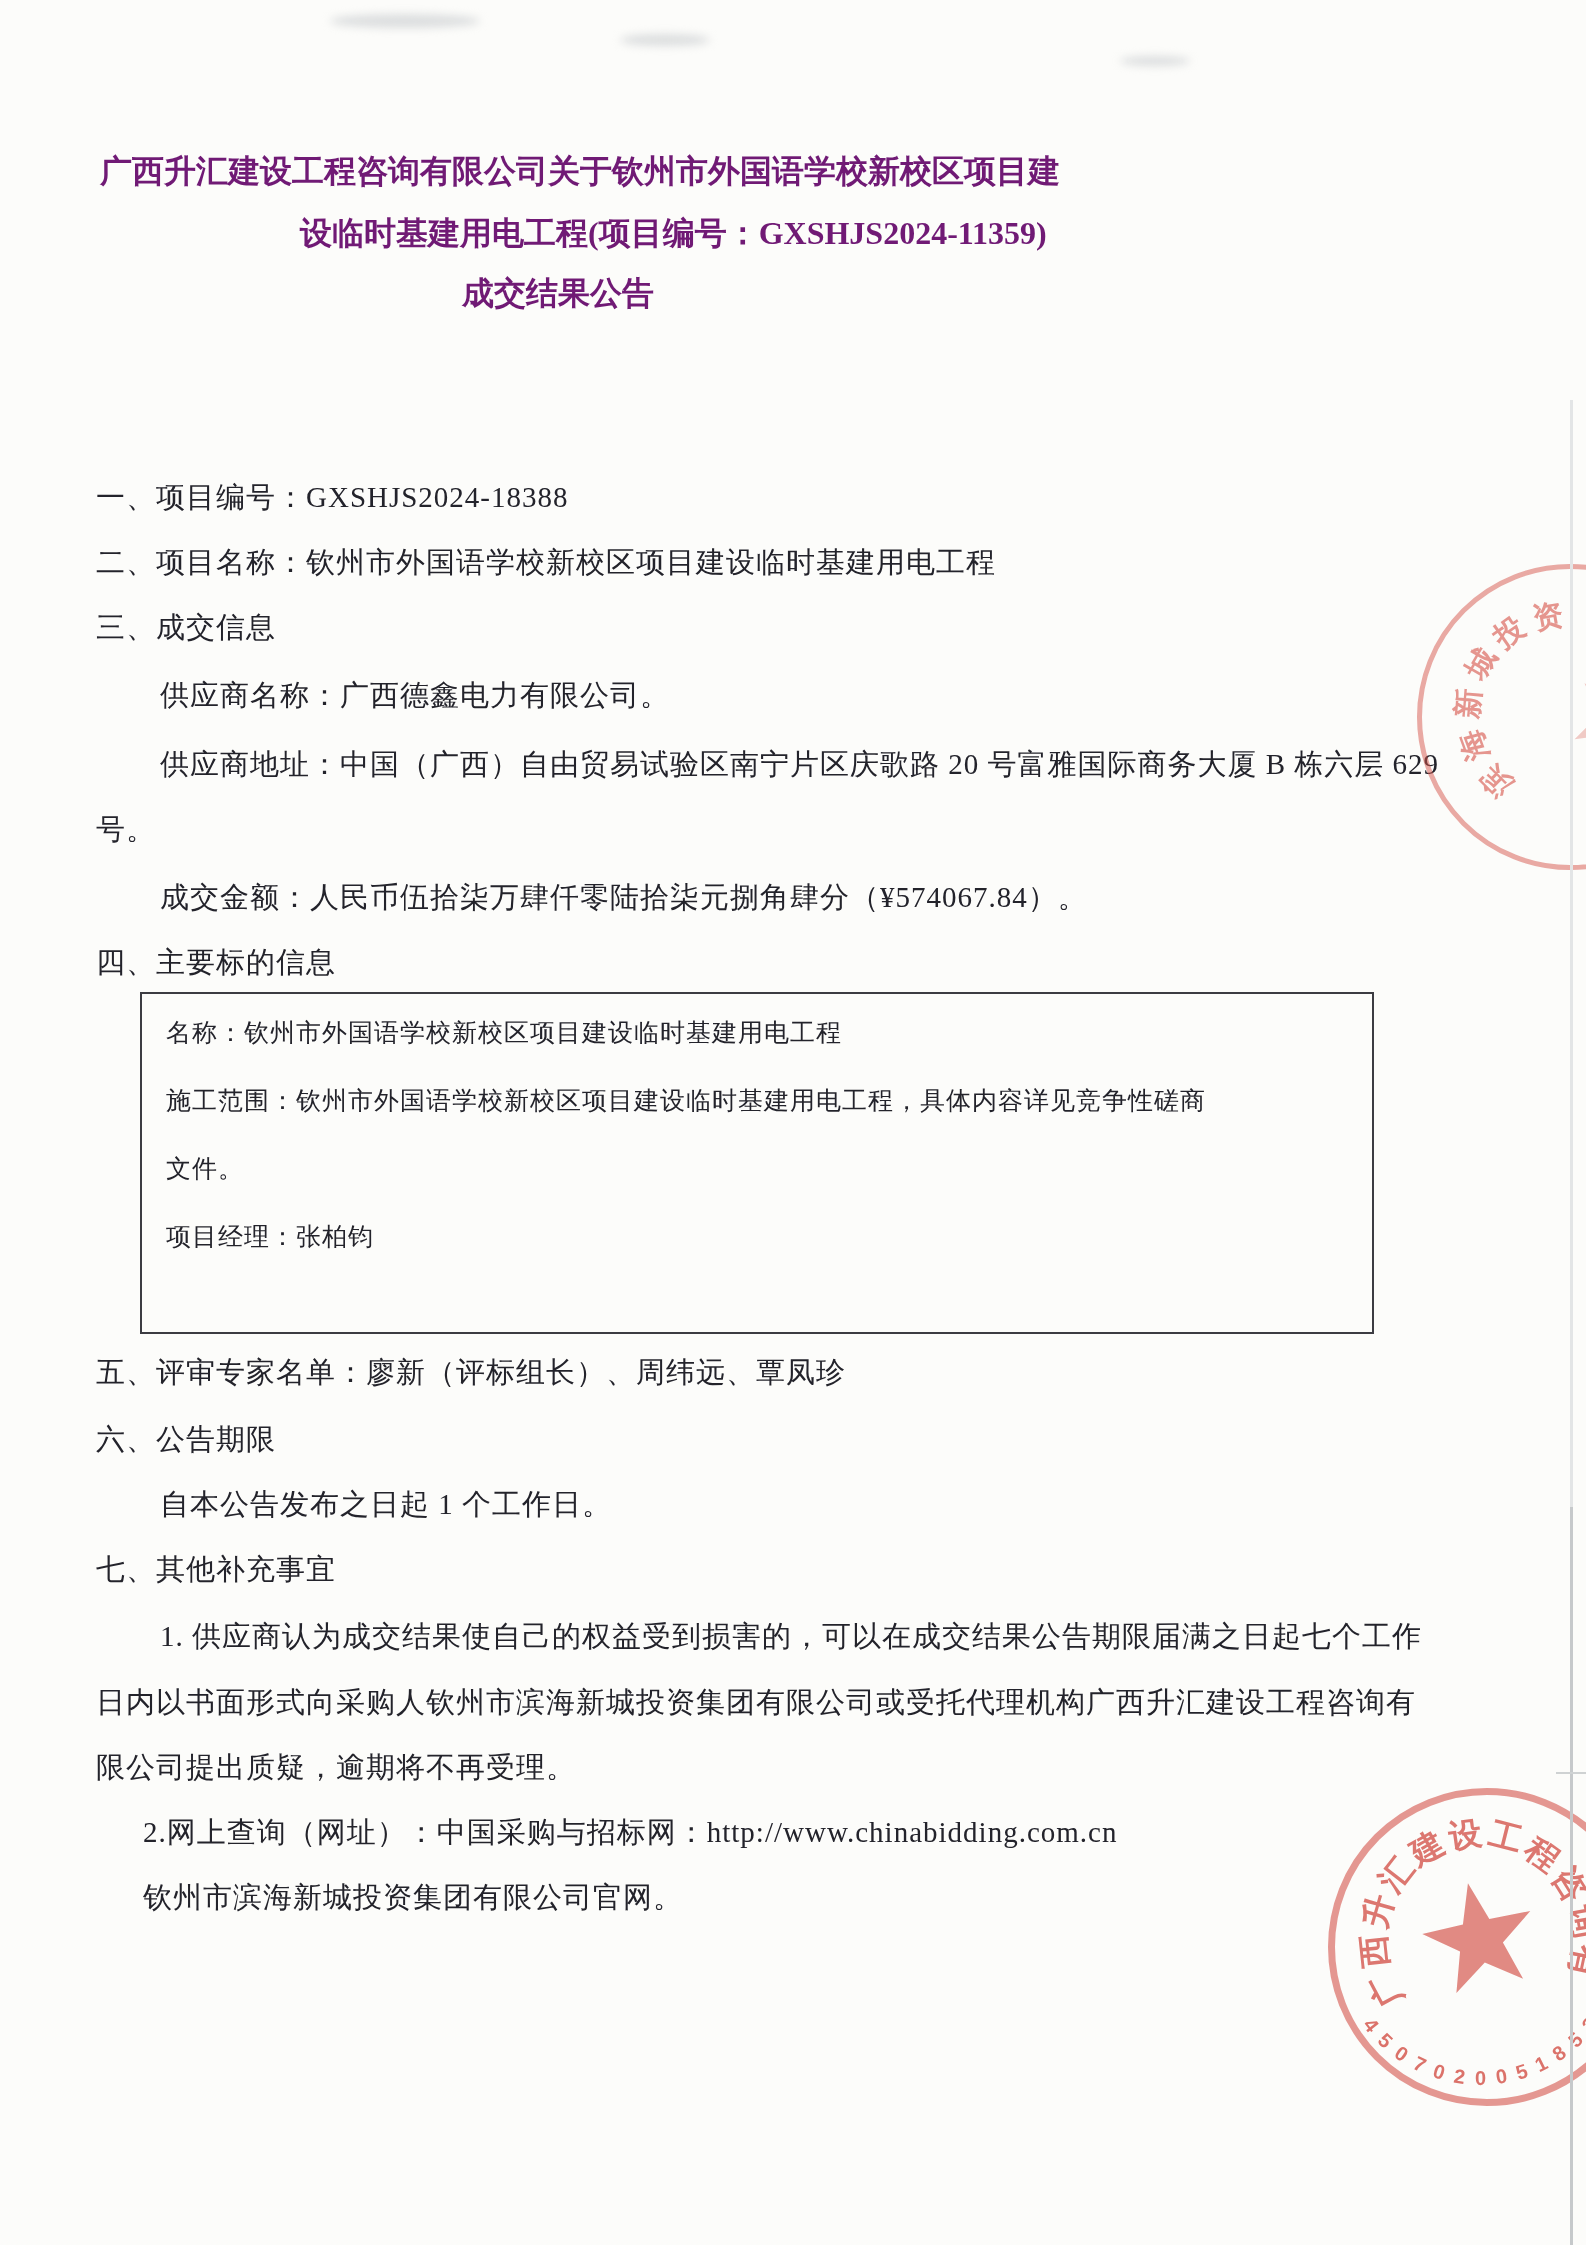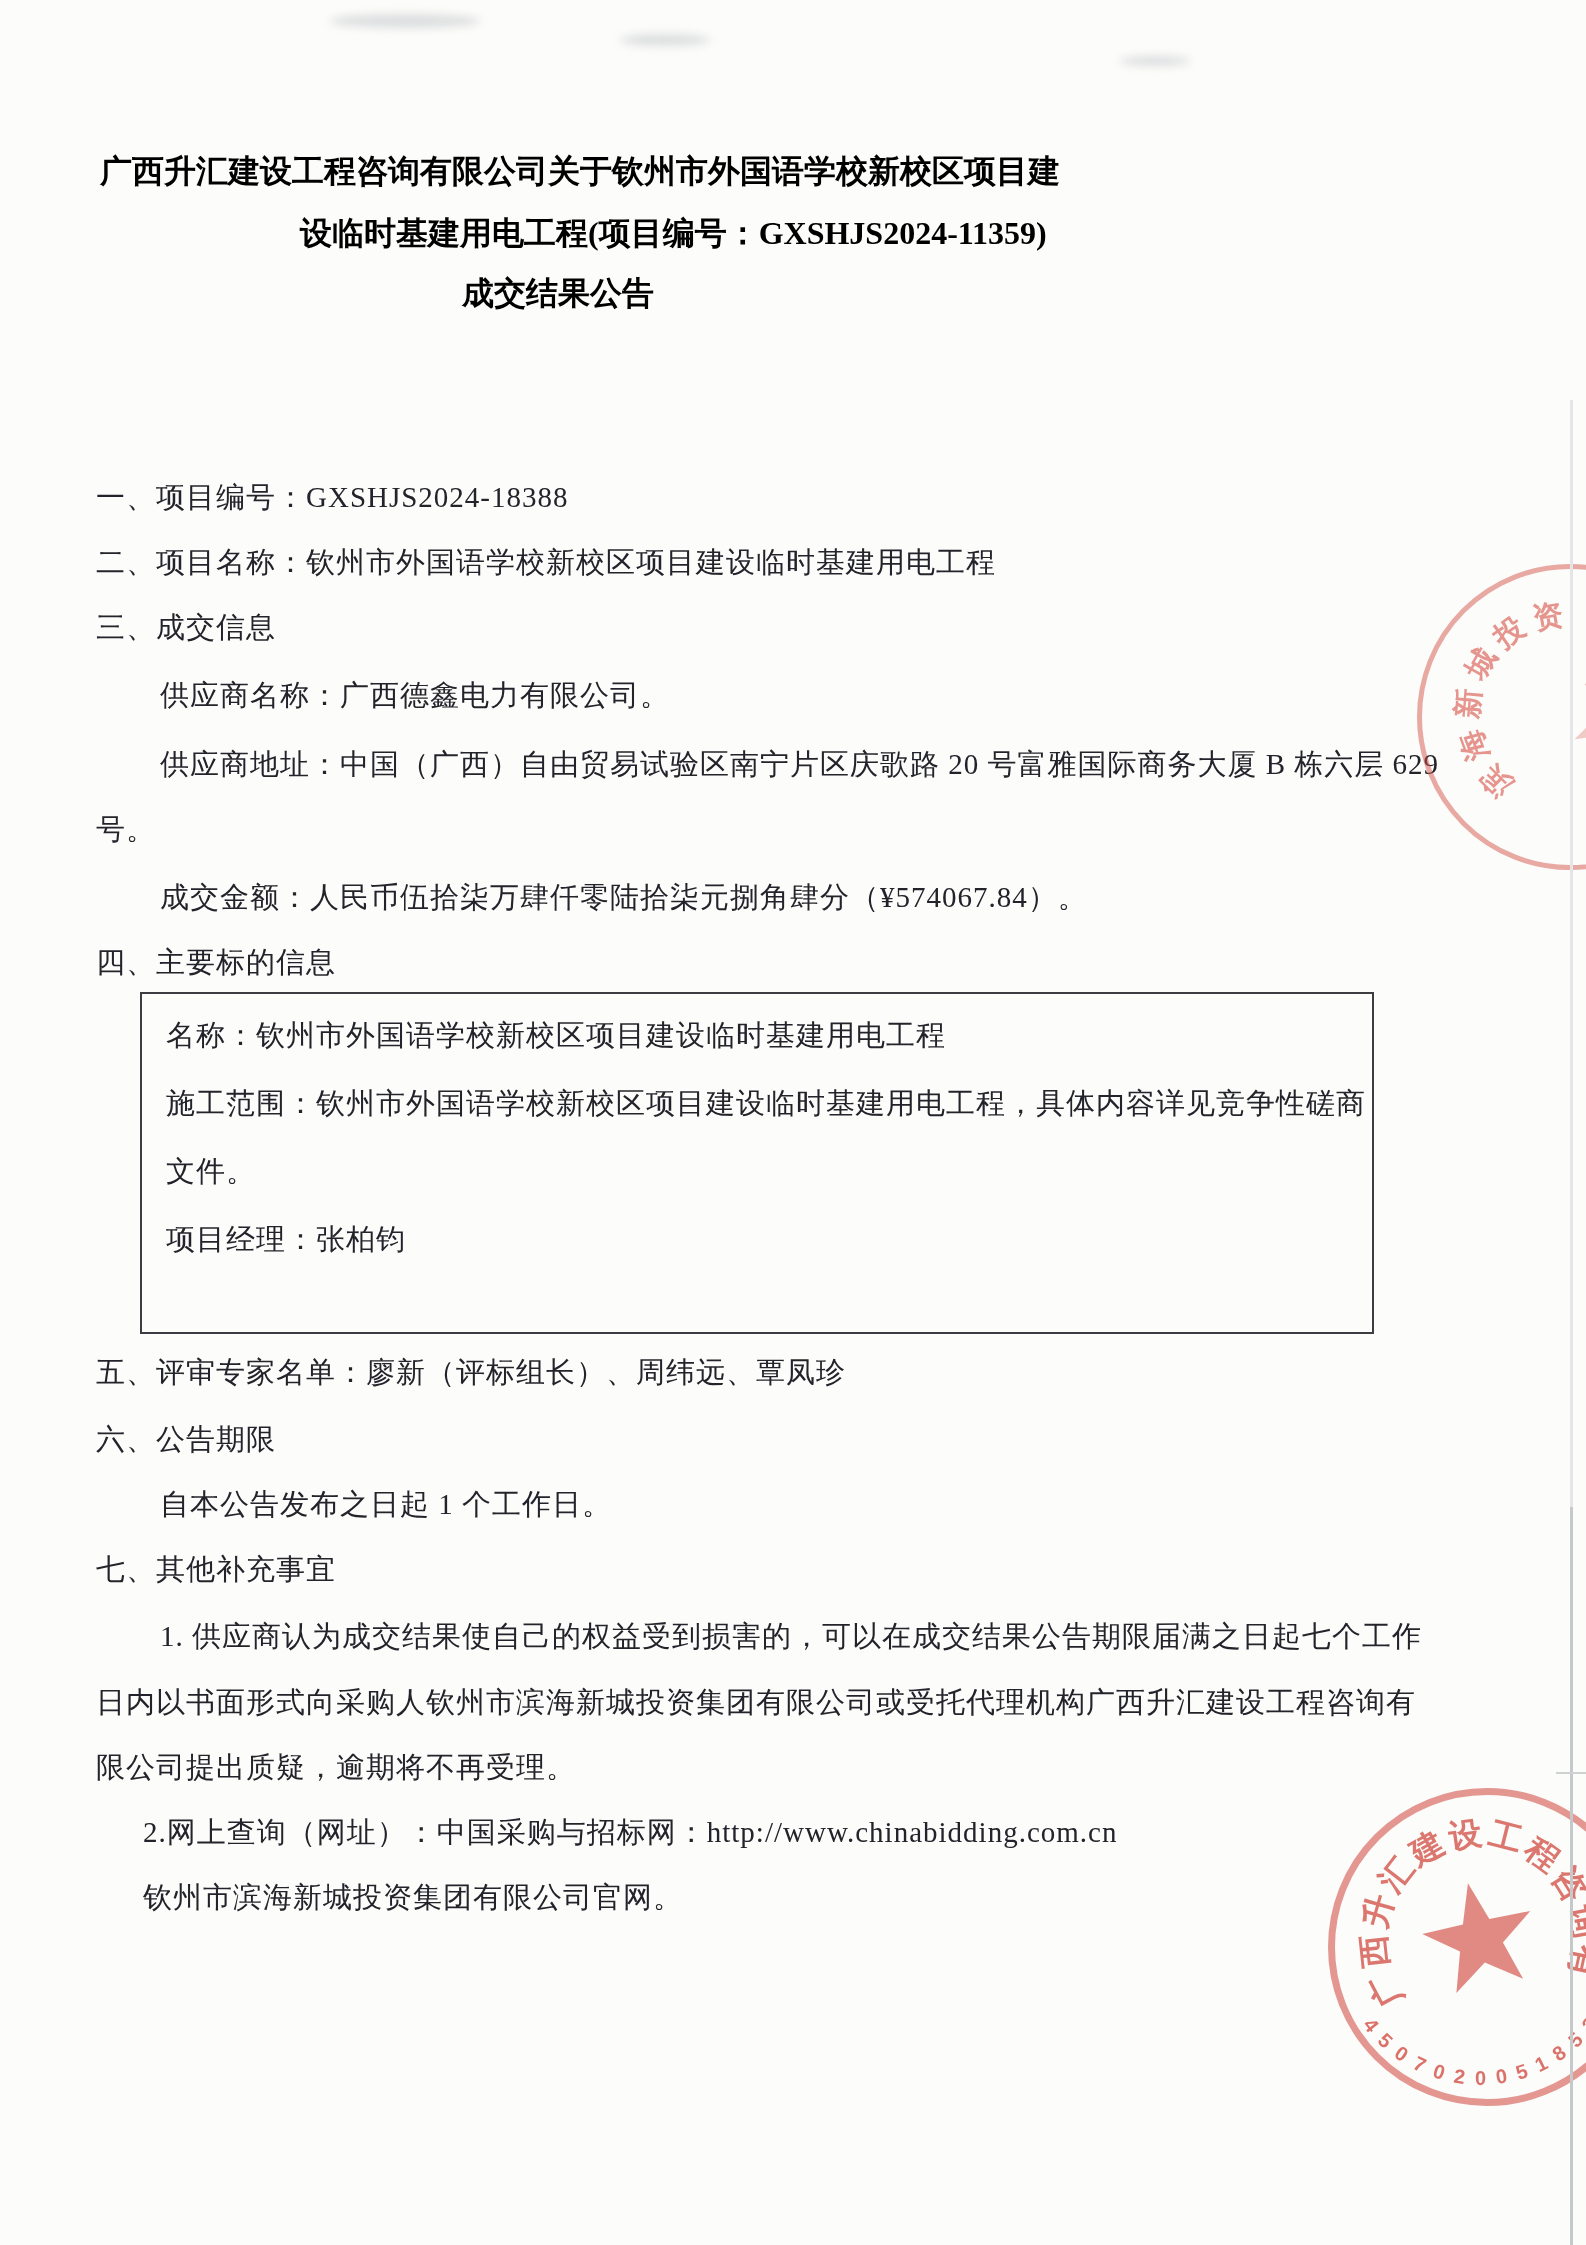--- a/index.html
+++ b/index.html
@@ -2,25 +2,25 @@
 <html><head>
 <meta charset="utf-8">
 <style>
   html,body{margin:0;padding:0;}
   body{
     width:1586px;height:2245px;position:relative;overflow:hidden;
     background:#fcfcfa;color:#23232b;
     font-family:"Liberation Serif","DejaVu Serif",serif;
   }
   .title-line{position:absolute;white-space:nowrap;font-size:32px;font-weight:bold;
-    letter-spacing:0px;color:#000000;}
+    letter-spacing:0px;color:#701a75;}
   .line{position:absolute;white-space:nowrap;font-size:29px;letter-spacing:1px;}
   .info-box{position:absolute;left:140px;top:992px;width:1230px;height:338px;
     border:2px solid #3c3c42;background:transparent;}
-  .info-box .bline{position:absolute;left:24px;white-space:nowrap;font-size:29px;letter-spacing:1px;}
+  .info-box .bline{position:absolute;left:24px;white-space:nowrap;font-size:25px;letter-spacing:1px;}
   
   .stamp-center{position:absolute;width:0;height:0;}
   .stamp-center span{position:absolute;left:0;top:0;transform-origin:0 0;
     line-height:1;font-weight:bold;}
   .arc-cn span{font-size:33px;color:rgba(208,68,58,0.72);}
   .arc-cn-top span{font-size:30px;color:rgba(214,86,76,0.62);}
   .arc-num span{font-size:20px;color:rgba(208,68,58,0.75);font-family:"Liberation Sans",sans-serif;}
   .ring{position:absolute;border-radius:50%;}
   .ring-top{left:1417px;top:564px;width:296px;height:296px;
     border:5px solid rgba(214,86,76,0.50);}

